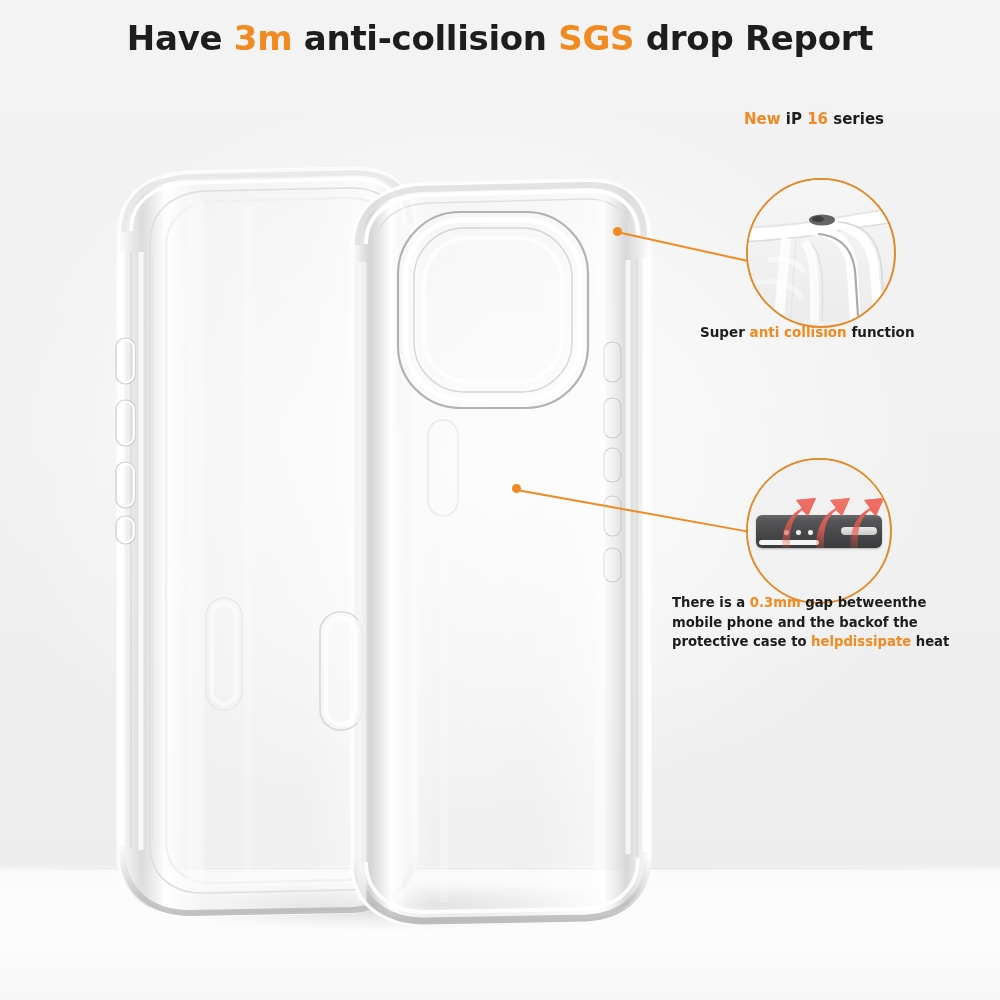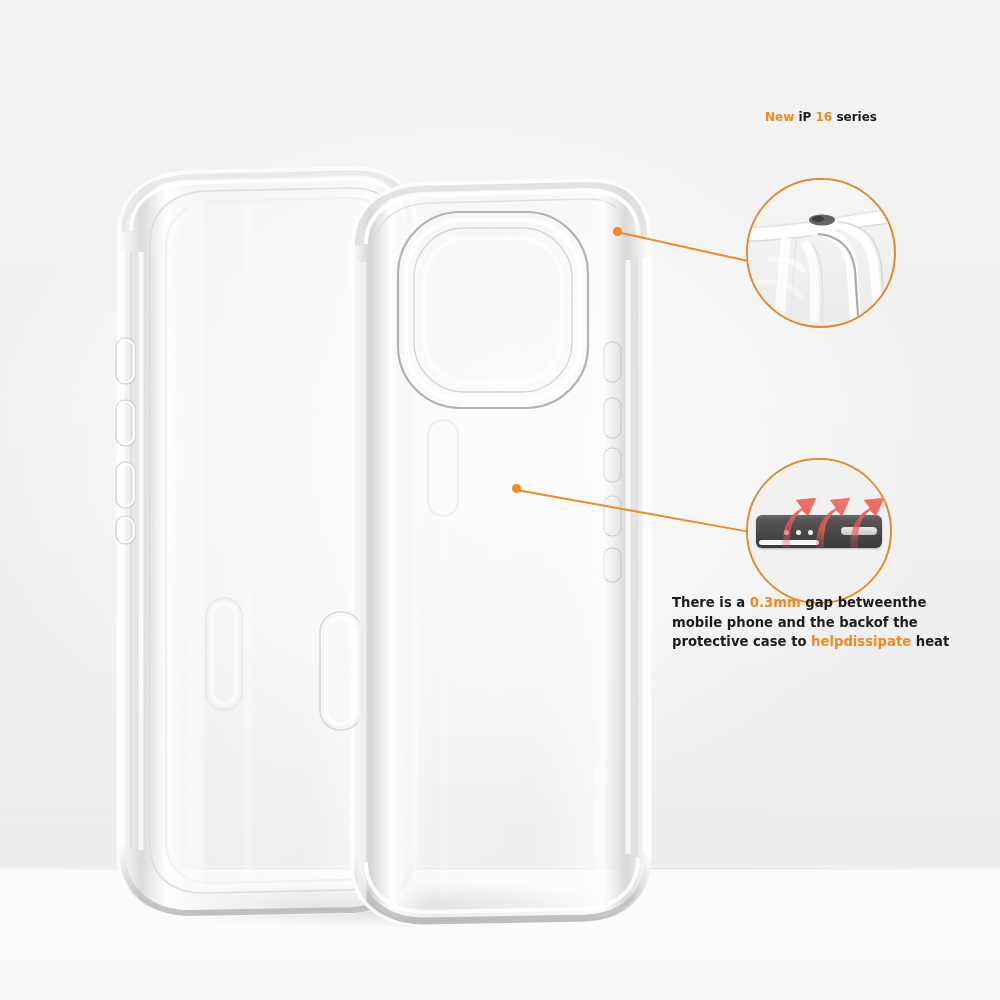--- a/index.html
+++ b/index.html
@@ -62,22 +62,22 @@
     left: 0; right: 0;
     text-align: center;
     font-size: 19.5px;
     font-weight: bold;
     color: #1d1d1d;
     white-space: nowrap;
   }
   .series-tag {
     position: absolute;
     top: 110px;
-    right: 123px;
-    font-size: 12px;
+    right: 116px;
+    font-size: 15px;
     font-weight: bold;
     color: #1d1d1d;
     white-space: nowrap;
   }
   .o { color: #f08a21; }
 
   
   .callout-1 {
     position: absolute;
     top: 324px;
@@ -290,20 +290,23 @@
         <rect x="428" y="420" width="30" height="96" rx="15" fill="none" stroke="#dfdfdf" stroke-width="1.4"></rect>
       </g>
 
       <path d="M396 430 L396 906" stroke="#ffffff" stroke-width="13" opacity="0.35"></path>
       <path d="M444 424 L444 902" stroke="#ffffff" stroke-width="8" opacity="0.2"></path>
       <path d="M600 200 L600 906" stroke="#ffffff" stroke-width="12" opacity="0.38"></path>
       <path d="M362 262 L362 900" stroke="#ffffff" stroke-width="9" opacity="0.5"></path>
     </g>
   </svg>
 
+  <div class="title">
+    <span>Have </span><span class="o">3m</span><span> anti-collision </span><span class="o">SGS</span><span> drop Report</span>
+  </div>
 
 
   <div class="series-tag">
     <span class="o">New</span><span> iP </span><span class="o">16</span><span> series</span>
   </div>
 
   <div class="conn-dot" style="left:613px; top:227px;"></div>
   <div class="conn-line" style="left:617px; top:231px; width:134px; transform: rotate(12.5deg);"></div>
 
   <div class="circle" id="circle-corner">
@@ -331,20 +334,23 @@
       <path d="M64 64 C74 76 76 96 74 150" fill="none" stroke="#e0e0e0" stroke-width="1.4"></path>
 
       <ellipse cx="74" cy="40" rx="13" ry="5.5" fill="#4a4a4a" opacity="0.85"></ellipse>
       <ellipse cx="70" cy="39" rx="6" ry="3" fill="#2e2e2e" opacity="0.7"></ellipse>
 
       <path d="M20 80 C34 78 48 80 56 92" fill="none" stroke="#ffffff" stroke-width="6" opacity="0.5"></path>
       <path d="M0 104 C26 98 44 104 54 118" fill="none" stroke="#ffffff" stroke-width="5" opacity="0.4"></path>
     </svg>
   </div>
 
+  <div class="callout-1">
+    <span>Super </span><span class="o">anti collision</span><span> function</span>
+  </div>
 
   <div class="conn-dot" style="left:512px; top:484px;"></div>
   <div class="conn-line" style="left:517px; top:489px; width:236px; transform: rotate(10.2deg);"></div>
 
   <div class="circle" id="circle-gap">
     <svg width="138" height="138" viewBox="0 0 138 138" style="position:absolute;left:0;top:0">
       <defs>
         <linearGradient id="arrowG" x1="0" y1="1" x2="0.4" y2="0">
           <stop offset="0%" stop-color="#e8554a" stop-opacity="0.15"></stop>
           <stop offset="35%" stop-color="#ea5a4e" stop-opacity="0.75"></stop>

